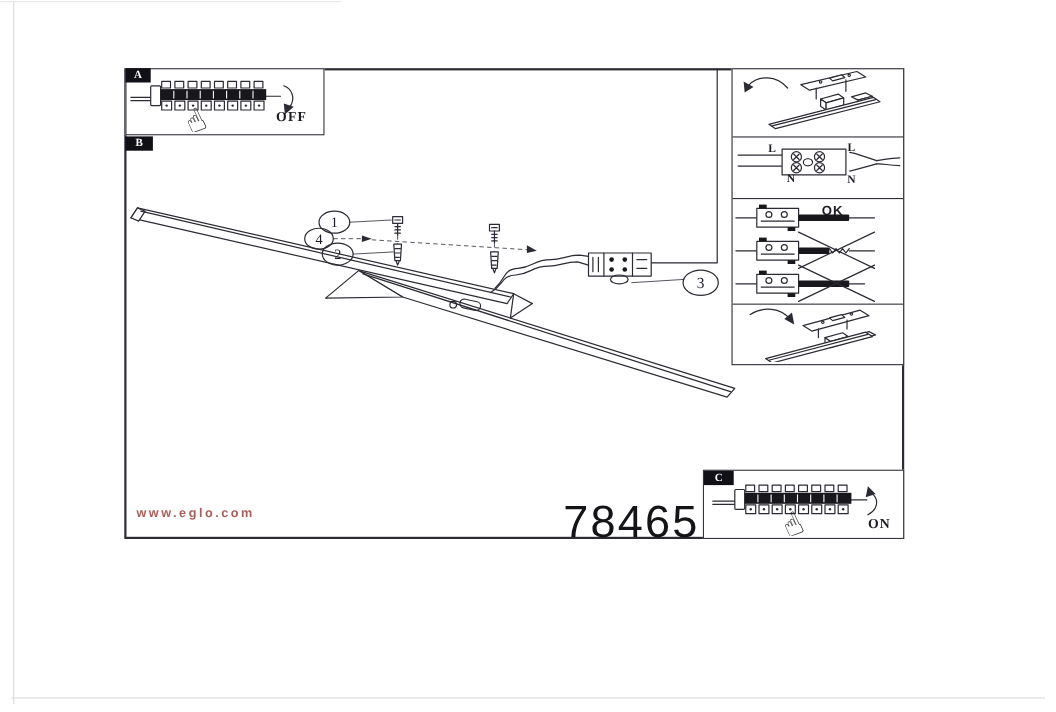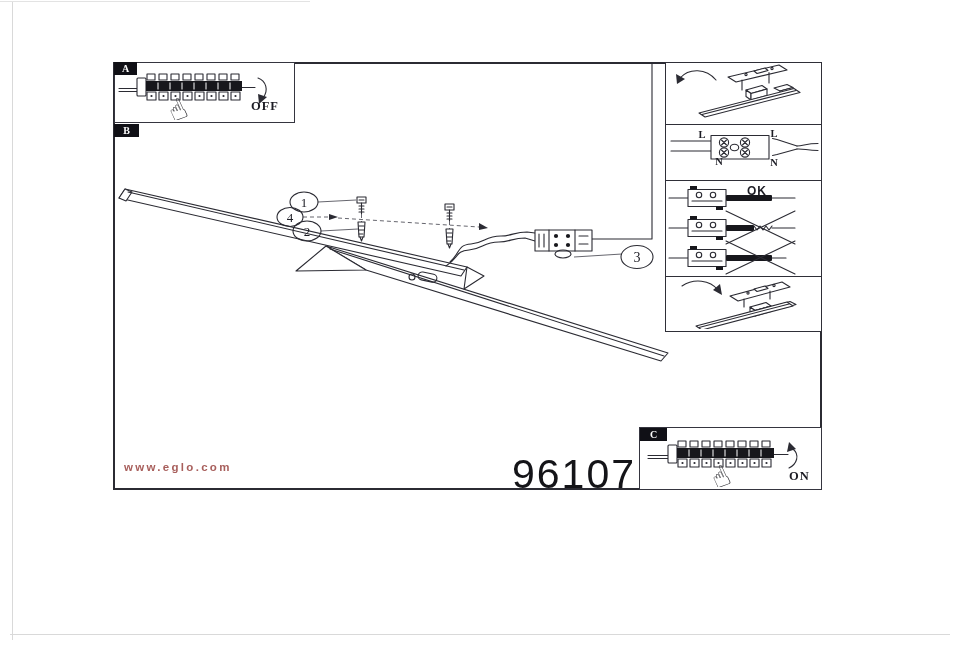--- a/index.html
+++ b/index.html
@@ -340,15 +340,15 @@
         <polygon fill="#2b2b33" points="147,24 156,21 149,14"></polygon>
       </g>
       <text class="t-serif-b" x="149" y="52" font-size="12.5" letter-spacing="1">ON</text>
     </svg>
   </div>
   <div class="tag" style="left:640px;top:428px;width:27px;height:13px;">
     <span>C</span>
   </div>
 
   <div class="site">www.eglo.com</div>
-  <div class="code">96107</div>
+  <div class="code">78465</div>
 
 </div>
 
 </body></html>

